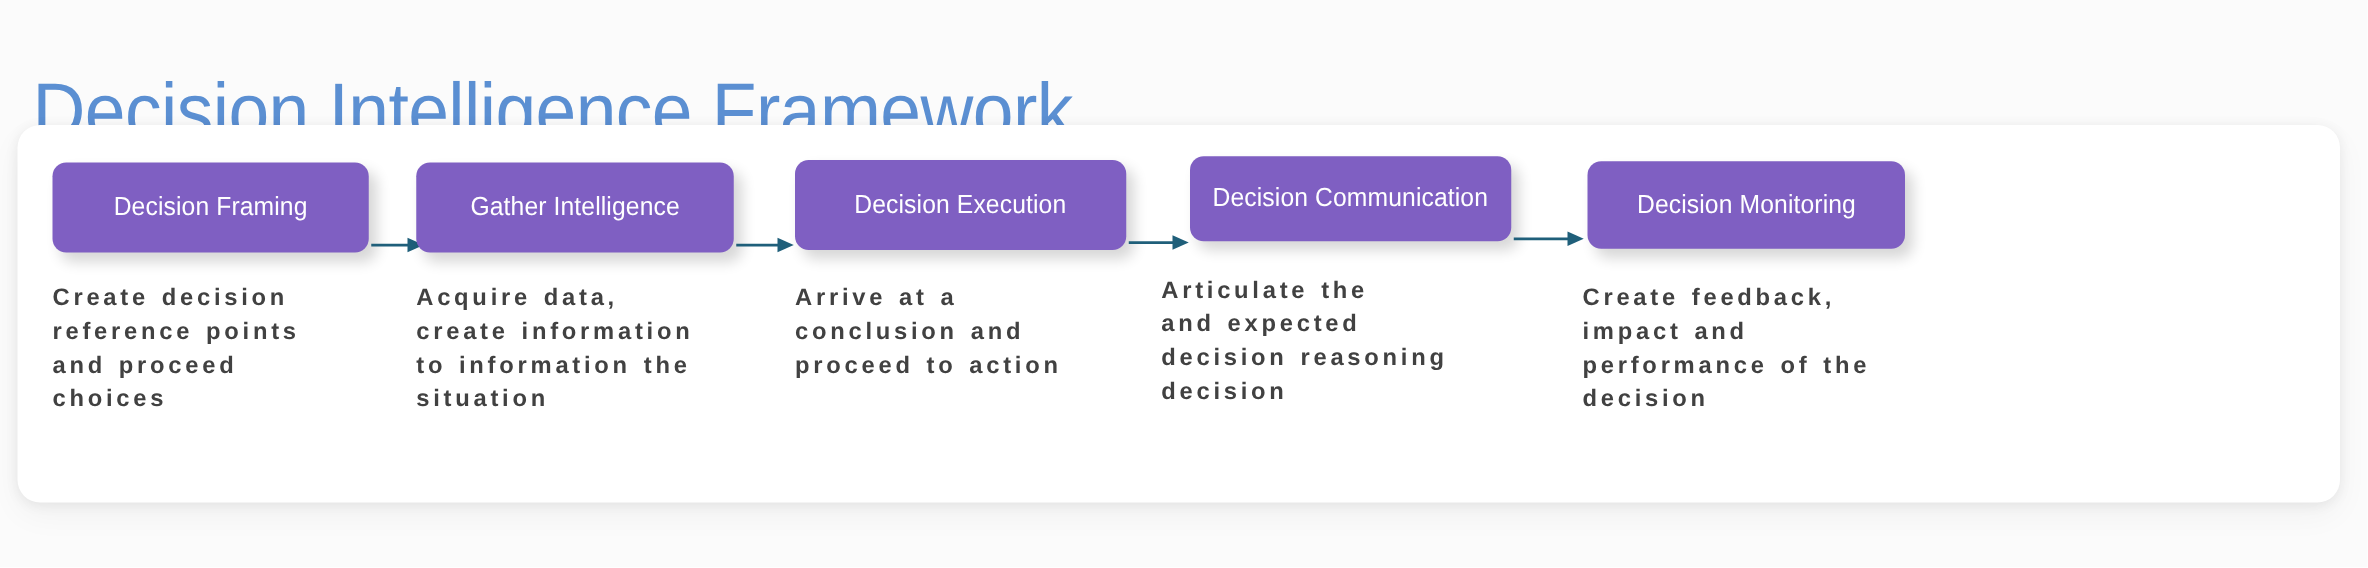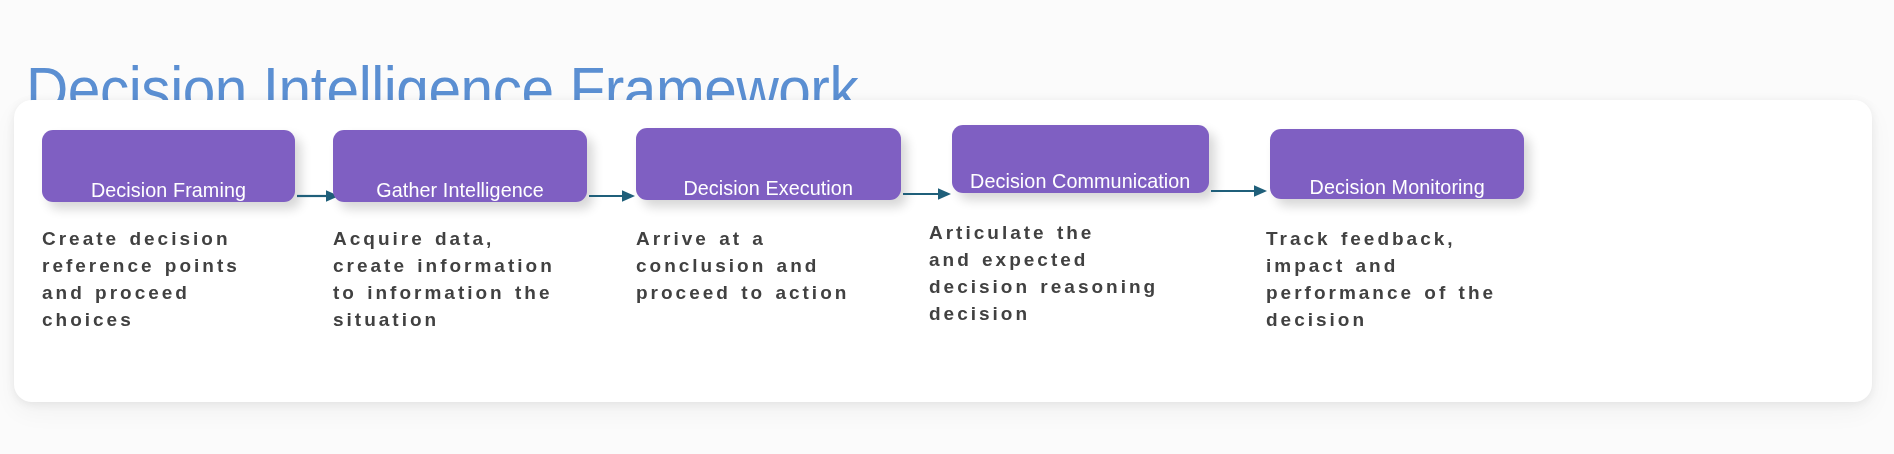--- a/index.html
+++ b/index.html
@@ -52,21 +52,21 @@
   .flow-item {
     position: absolute;
     top: 0;
   }
   .node-card {
     position: absolute;
     background: #7f5fc2;
     border-radius: 11px;
     box-shadow: 6px 7px 11px rgba(0,0,0,0.16);
     display: flex;
-    align-items: flex-end;
+    align-items: center;
     justify-content: center;
     box-sizing: border-box;
   }
   .node-label {
     font-family: "Liberation Sans Narrow", "Liberation Sans", "DejaVu Sans", sans-serif;
     font-size: 21px;
     font-weight: 400;
     color: #ffffff;
     white-space: nowrap;
     letter-spacing: 0.1px;
@@ -173,21 +173,21 @@
         <line x1="0" y1="8" x2="45" y2="8" stroke="#1f5f7a" stroke-width="2.2"></line>
         <polygon points="43,2.2 56,8 43,13.8" fill="#1f5f7a"></polygon>
       </svg>
     </div>
 
     <div class="flow-item">
       <div class="node-card" style="left:1256px; top:29px; width:254px; height:70px;">
         <span class="node-label">Decision Monitoring</span>
       </div>
       <div class="node-desc" style="left:1252px; top:125px; width:310px;">
-        <div>Track feedback,</div>
+        <div>Create feedback,</div>
         <div>impact and</div>
         <div>performance of the</div>
         <div>decision</div>
       </div>
     </div>
 
   </div>
 </div>
 
 </body></html>

